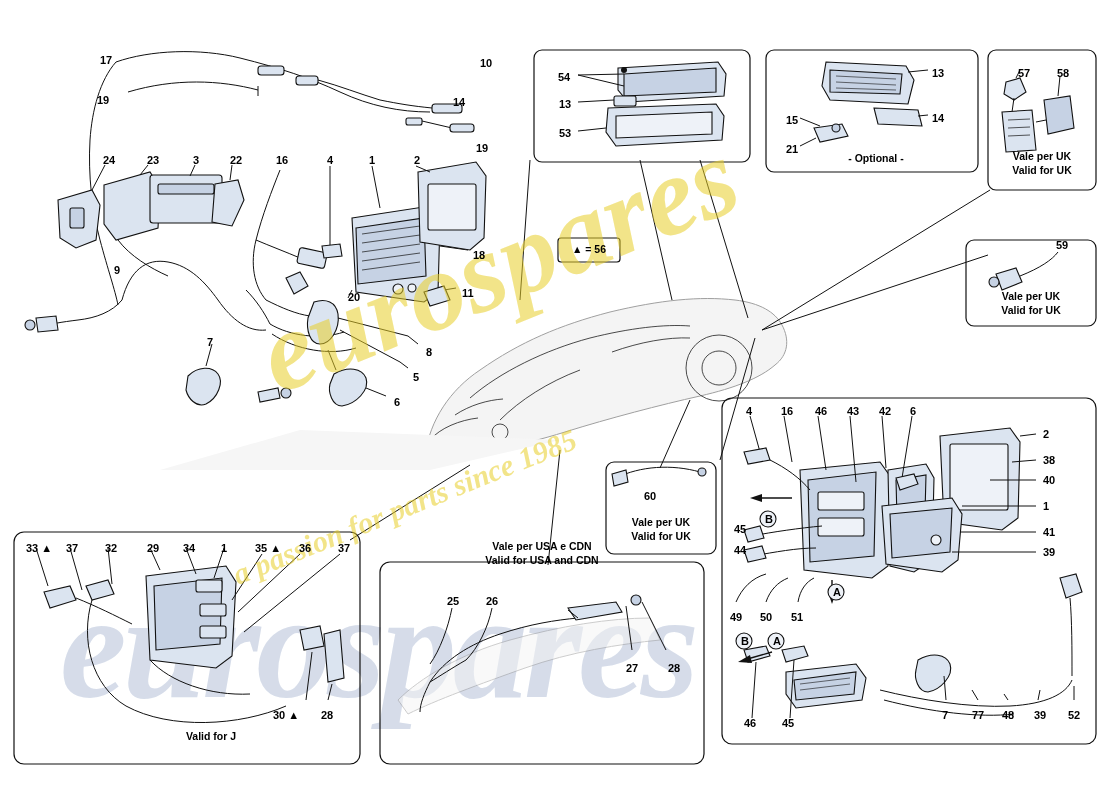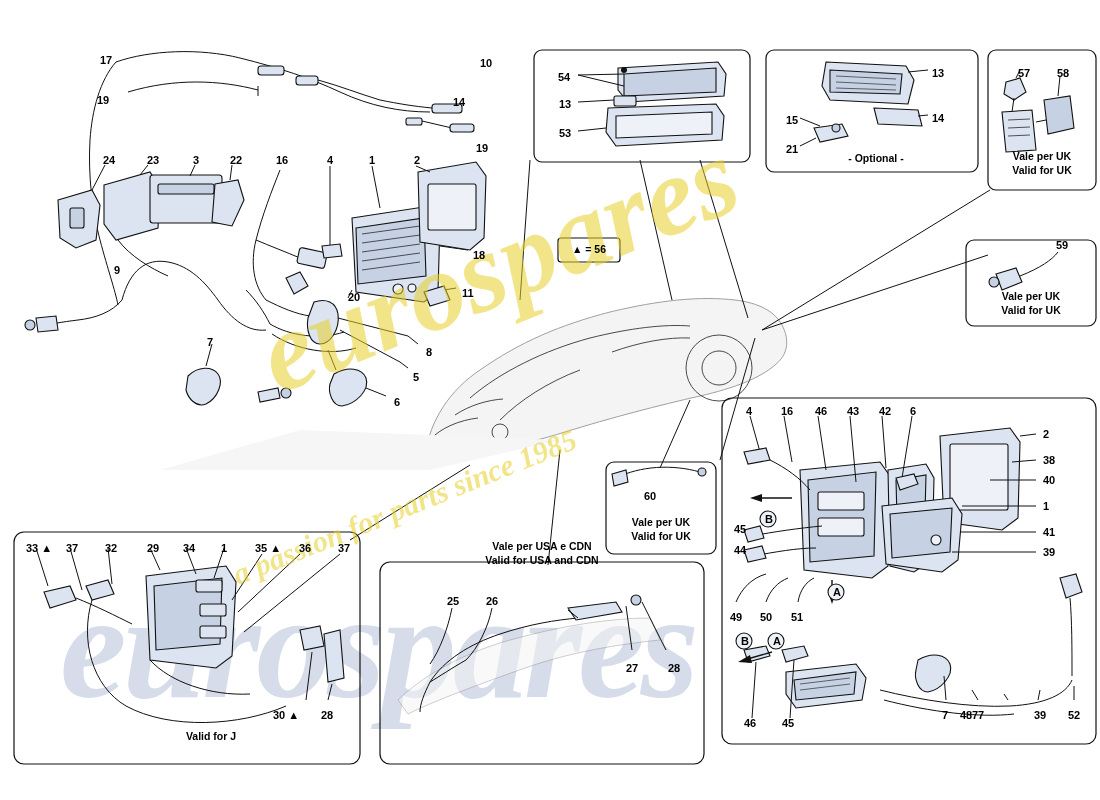--- a/index.html
+++ b/index.html
@@ -441,21 +441,21 @@
   <div class="lbl" style="left:1043px;top:547px">39</div>
   <div class="lbl" style="left:734px;top:524px">45</div>
   <div class="lbl" style="left:734px;top:545px">44</div>
   <div class="lbl" style="left:730px;top:612px">49</div>
   <div class="lbl" style="left:760px;top:612px">50</div>
   <div class="lbl" style="left:791px;top:612px">51</div>
   <div class="lbl" style="left:744px;top:718px">46</div>
   <div class="lbl" style="left:782px;top:718px">45</div>
   <div class="lbl" style="left:942px;top:710px">7</div>
   <div class="lbl" style="left:972px;top:710px">77</div>
-  <div class="lbl" style="left:960px;top:710px">48</div>
+  <div class="lbl" style="left:1002px;top:710px">48</div>
   <div class="lbl" style="left:1034px;top:710px">39</div>
   <div class="lbl" style="left:1068px;top:710px">52</div>
 
   <div class="lbl" style="left:833px;top:587px">A</div>
   <div class="lbl" style="left:765px;top:514px">B</div>
   <div class="lbl" style="left:773px;top:636px">A</div>
   <div class="lbl" style="left:741px;top:636px">B</div>
 
 </div>
 

